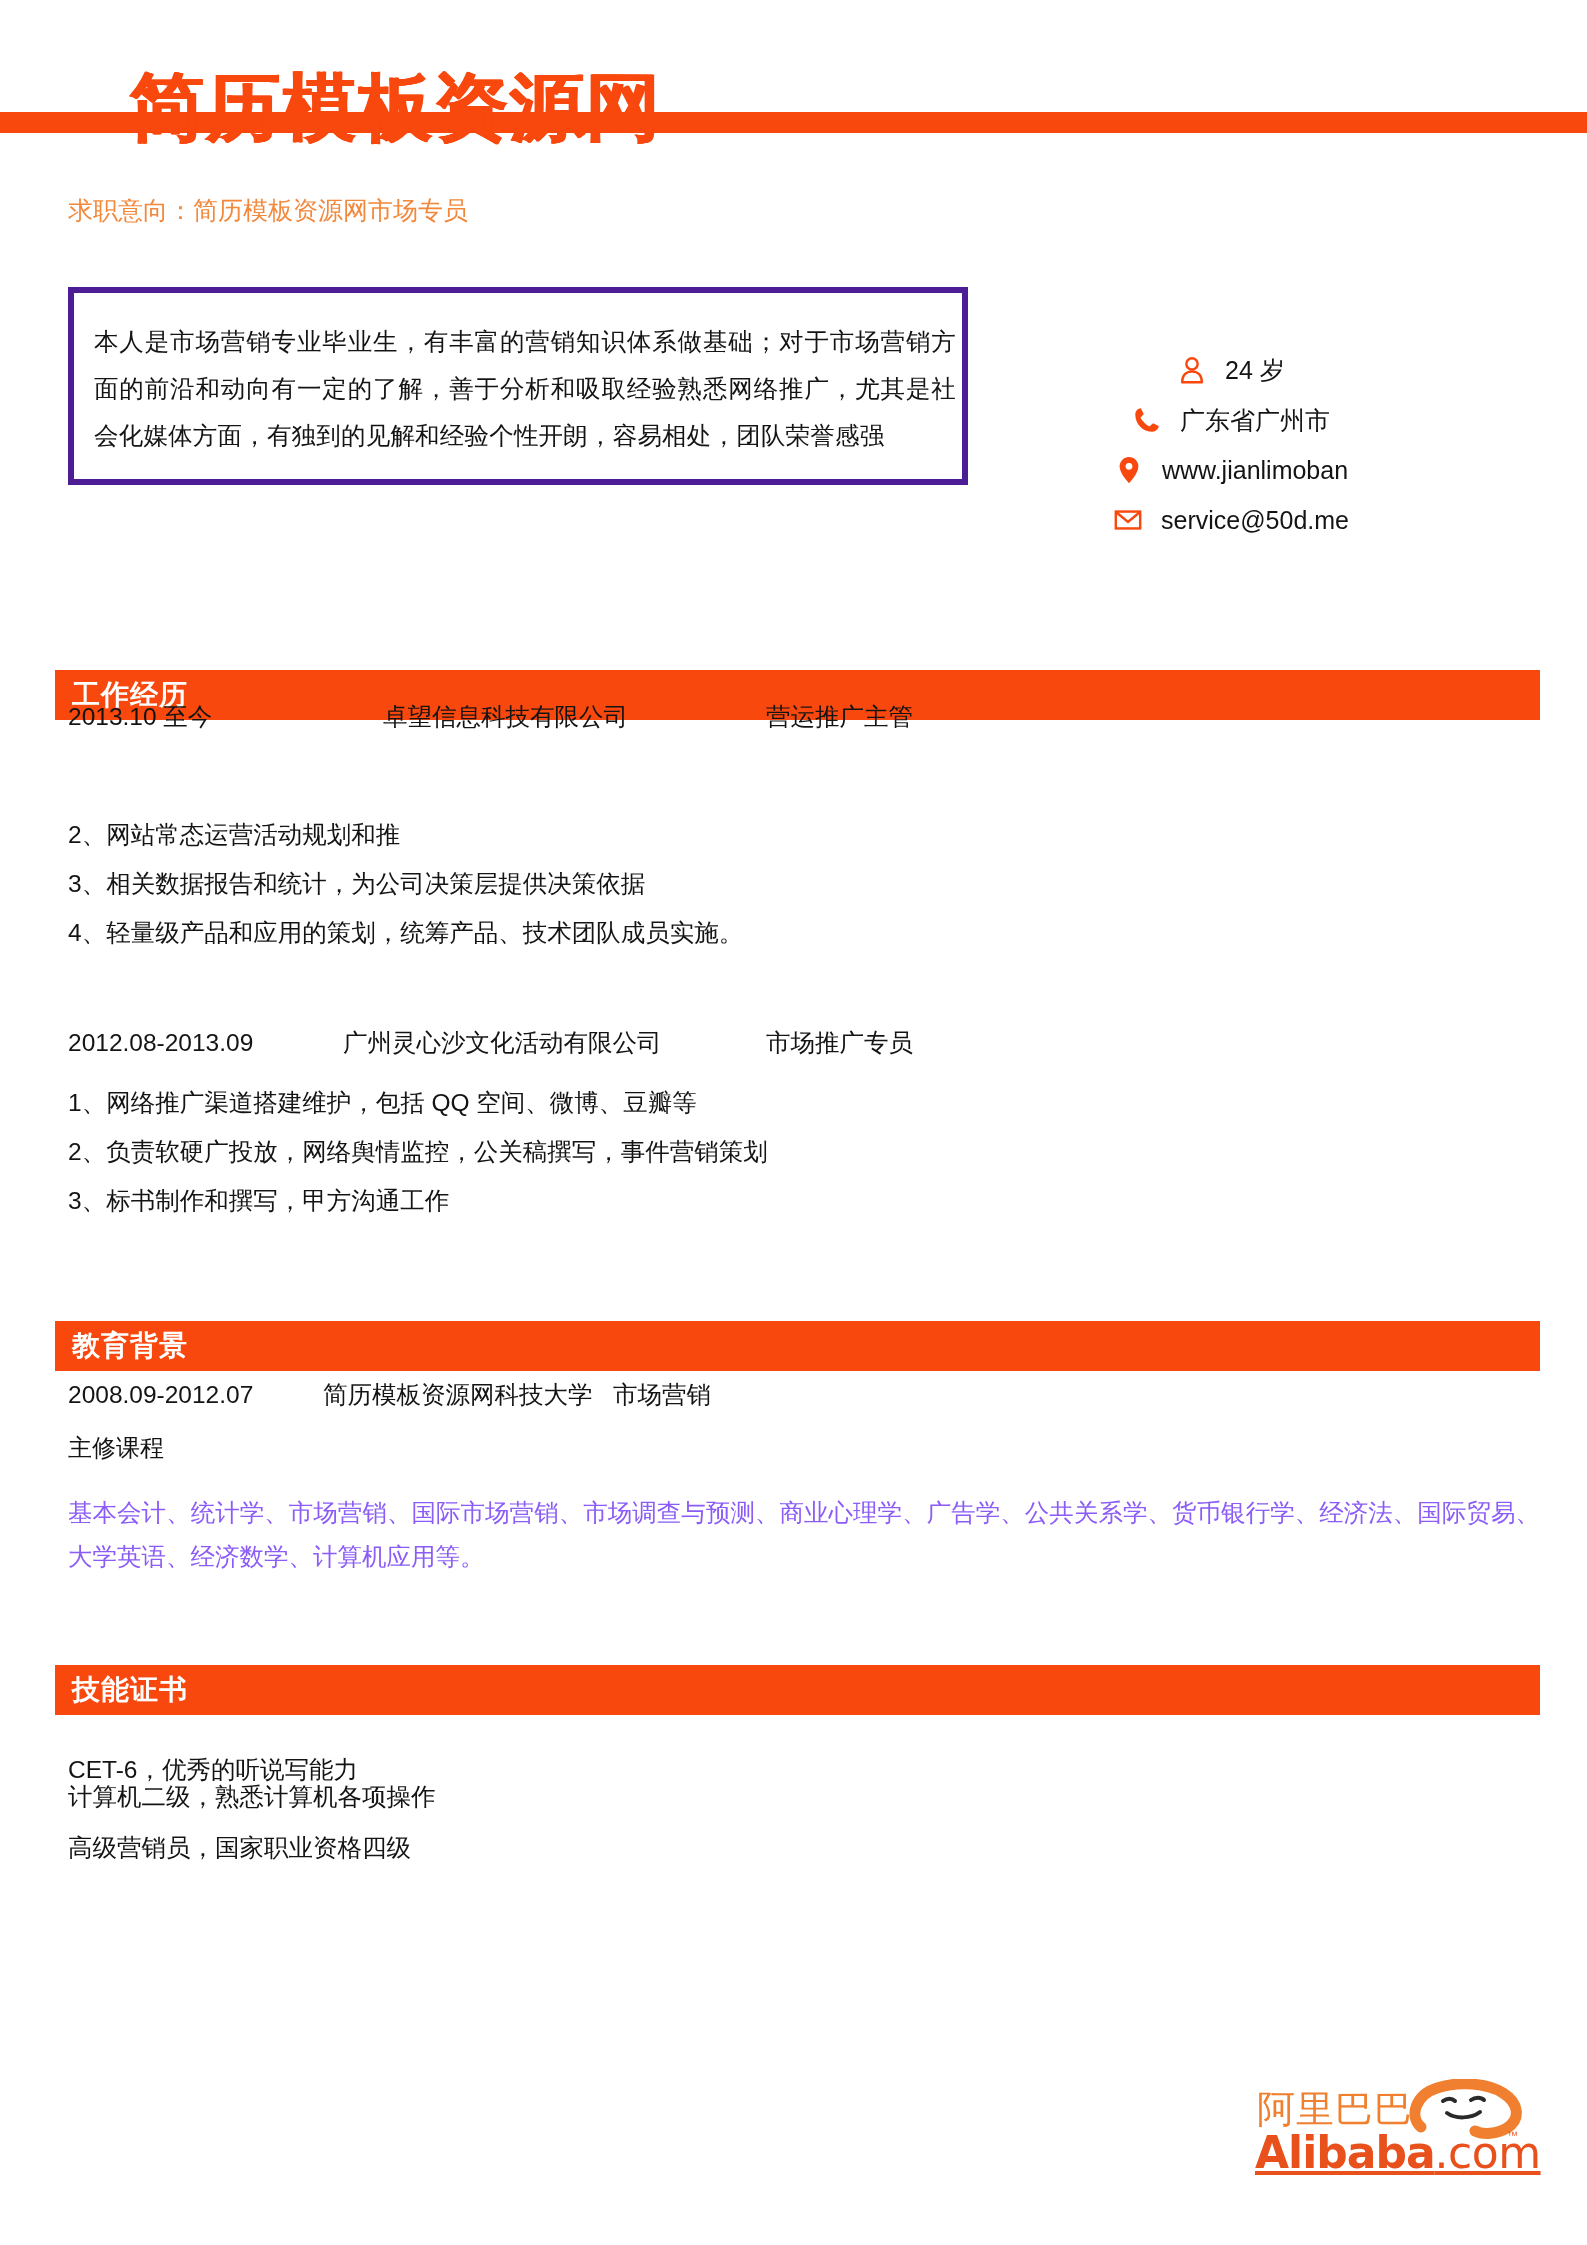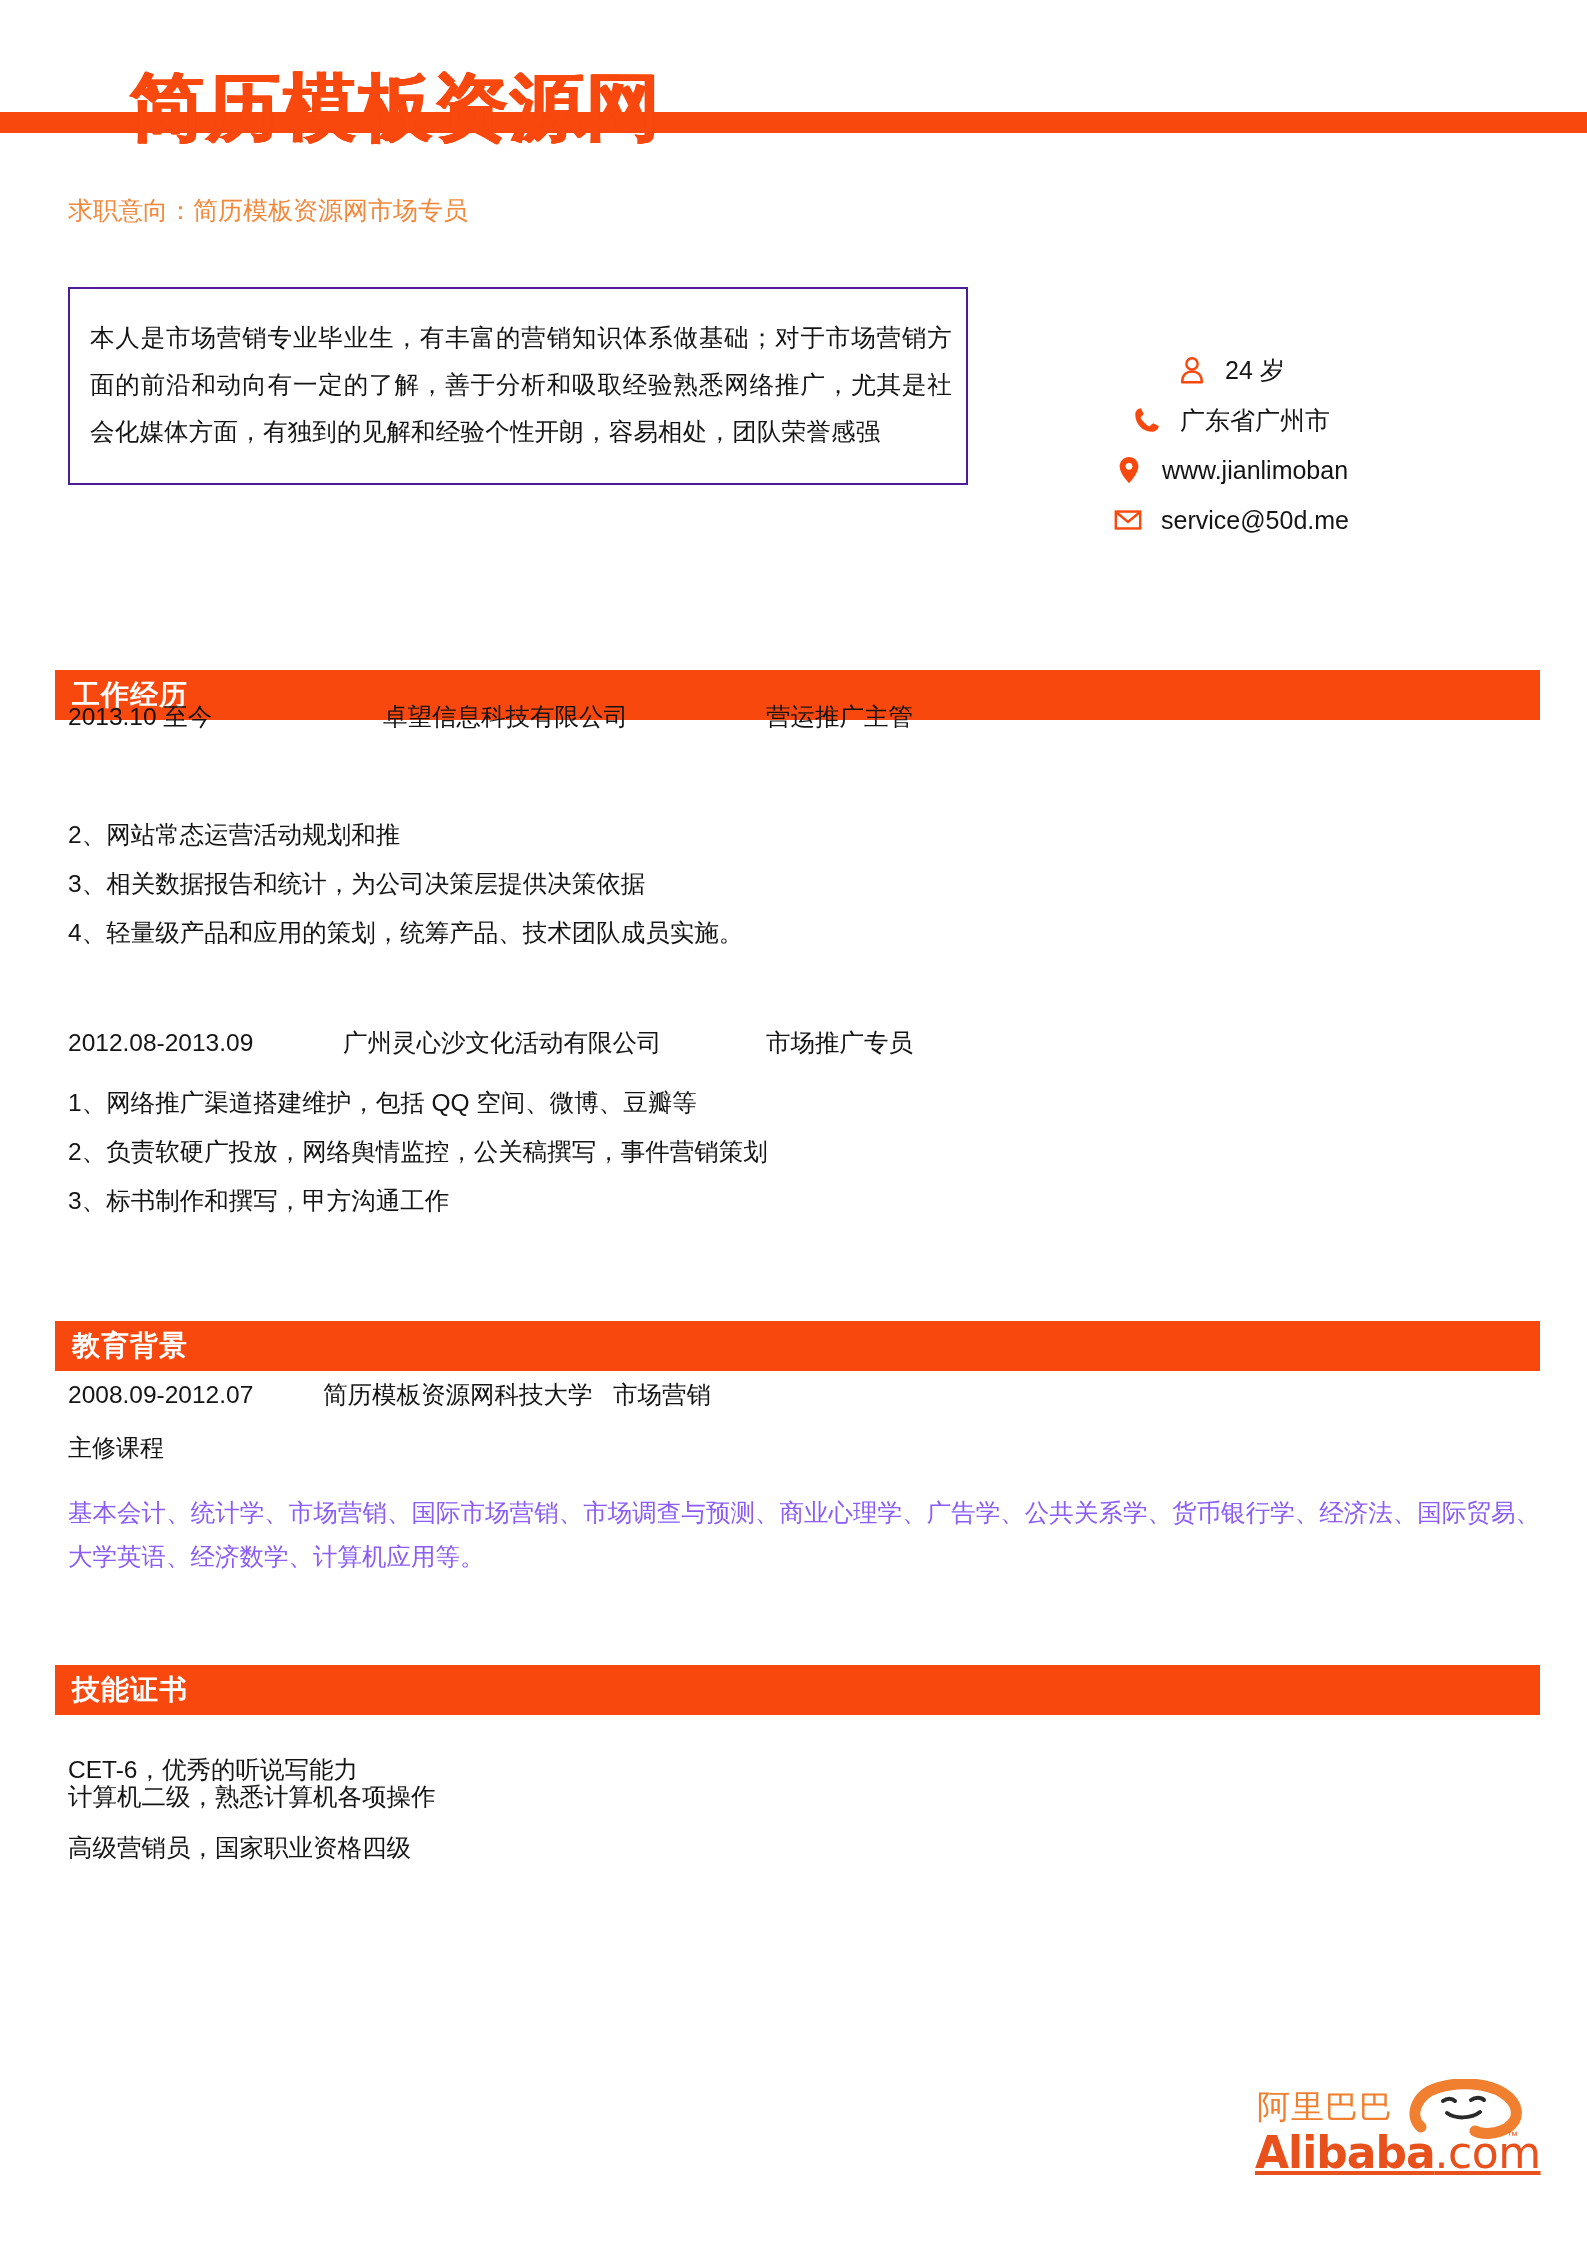--- a/index.html
+++ b/index.html
@@ -66,21 +66,21 @@
     font-weight: 400;
   }
 
   
   .summary-box {
     position: absolute;
     left: 68px;
     top: 287px;
     width: 900px;
     height: 198px;
-    border: 2px solid #4c1d95;
+    border: 6px solid #4c1d95;
     box-sizing: border-box;
     text-decoration: underline;
   }
   .summary-text {
     position: absolute;
     left: 20px;
     top: 25px;
     width: 862px;
     font-size: 24.5px;
     line-height: 47px;
@@ -208,21 +208,21 @@
     position: absolute;
     left: 1255px;
     top: 2087px;
     width: 272px;
     height: 98px;
   }
   .logo-cn {
     position: absolute;
     left: 2px;
     top: 3px;
-    font-size: 33px;
+    font-size: 38px;
     line-height: 1;
     letter-spacing: 1px;
     color: #f08030;
     font-weight: 400;
     white-space: nowrap;
     font-family: "DejaVu Sans", "Liberation Sans", sans-serif;
   }
   .logo-mark {
     position: absolute;
     left: 148px;

